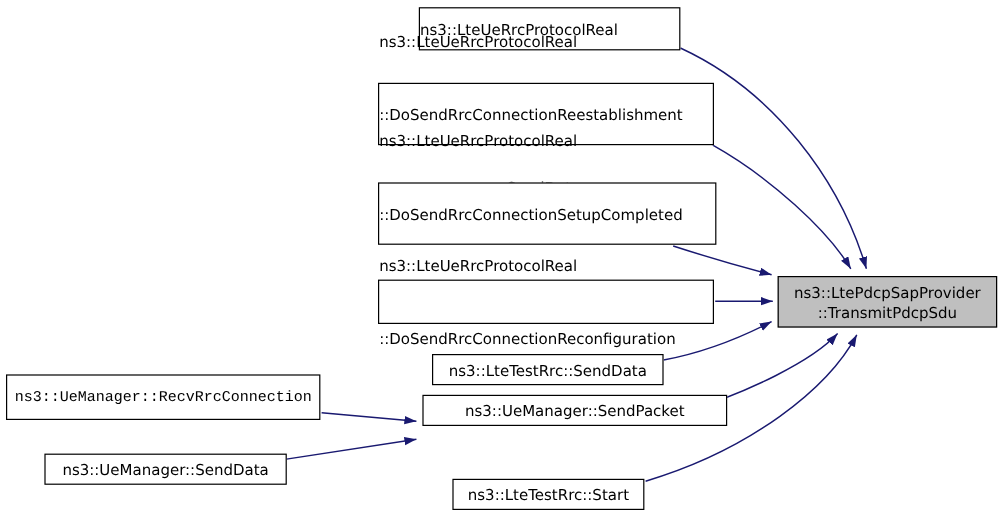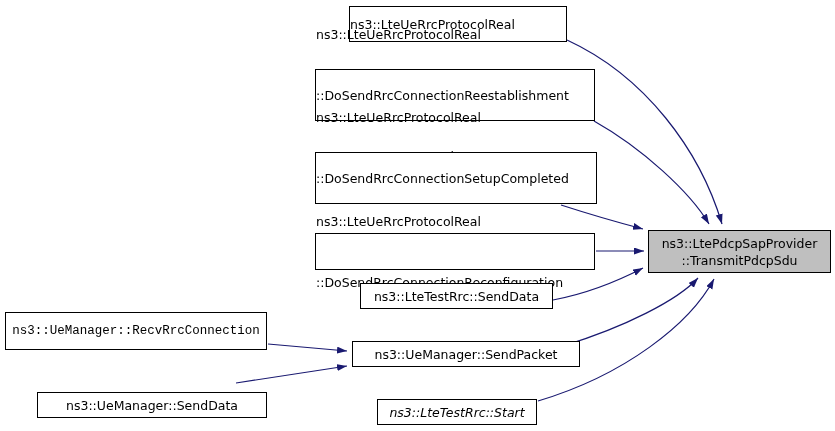--- a/index.html
+++ b/index.html
@@ -45,25 +45,25 @@
   .target {
     background: #bfbfbf;
     border: 1.5px solid #000000;
     cursor: default;
   }
   
   #n-measurement { left: 349px; top: 6px;   width: 218px; height: 36px; }
   #n-reconf      { left: 315px; top: 69px;  width: 280px; height: 52px; }
   #n-reestab     { left: 315px; top: 152px; width: 282px; height: 52px; }
   #n-setup       { left: 315px; top: 233px; width: 280px; height: 37px; }
-  #n-testsend    { left: 360px; top: 283px; width: 193px; height: 26px; }
+  #n-testsend    { left: 360px; top: 295px; width: 193px; height: 26px; }
   #n-recvreconf  { left: 5px;   top: 312px; width: 262px; height: 38px; font-family: Liberation Mono, monospace; }
-  #n-sendpacket  { left: 352px; top: 341px; width: 228px; height: 26px; }
-  #n-uesenddata  { left: 37px;  top: 392px; width: 230px; height: 26px; }
-  #n-teststart   { left: 377px; top: 399px; width: 160px; height: 26px; font-style: italic; }
+  #n-sendpacket  { left: 352px; top: 329px; width: 254px; height: 26px; }
+  #n-uesenddata  { left: 37px;  top: 378px; width: 202px; height: 26px; }
+  #n-teststart   { left: 377px; top: 399px; width: 160px; height: 26px; }
   #n-target      { left: 648px; top: 230px; width: 183px; height: 43px; }
 </style>
 </head>
 <body>
 
 <div class="canvas">
 
   <svg class="edges" viewBox="0 0 835 431" xmlns="http://www.w3.org/2000/svg">
     <defs>
       <marker id="arrow" markerWidth="11" markerHeight="9" refX="10" refY="3.5" orient="auto" markerUnits="userSpaceOnUse">

